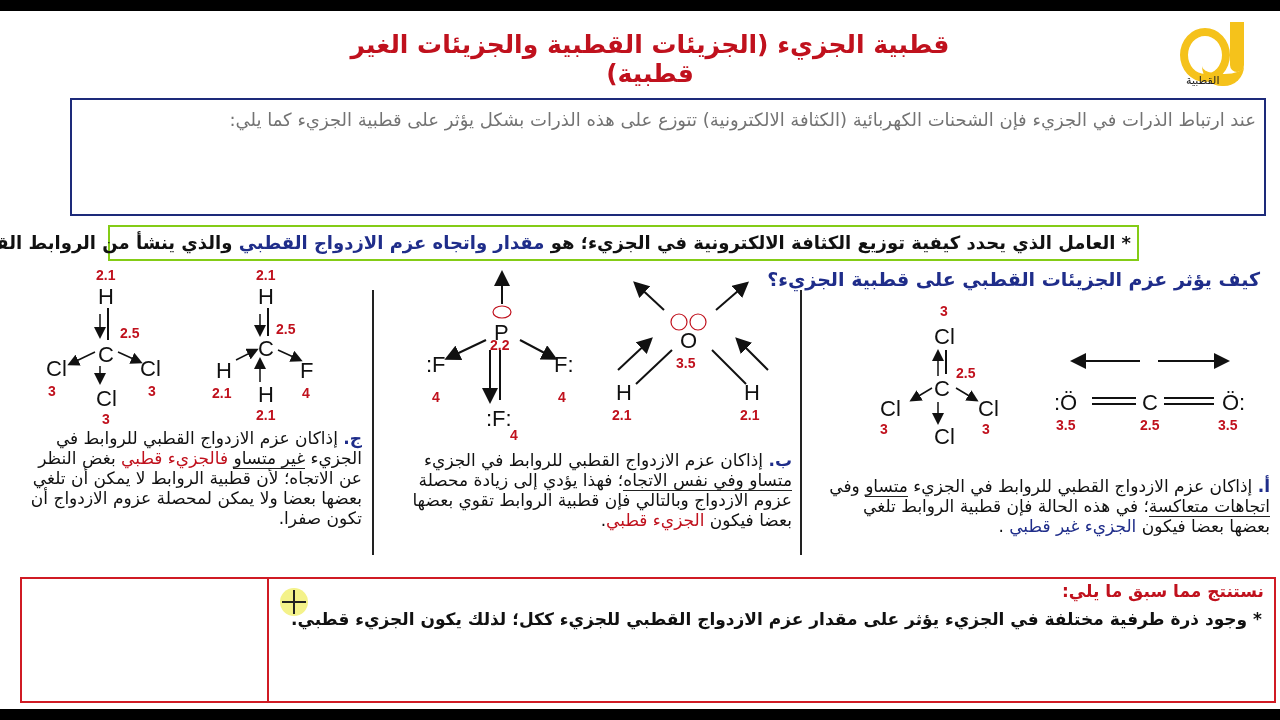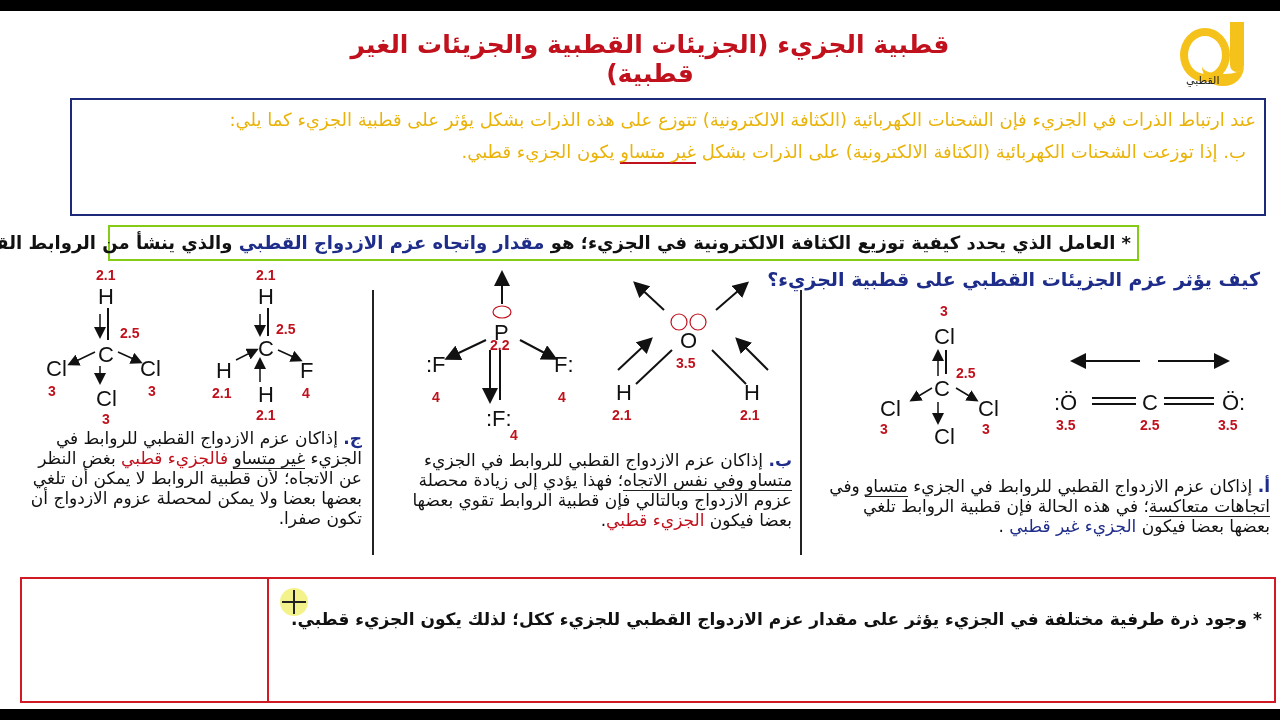--- a/index.html
+++ b/index.html
@@ -7,21 +7,21 @@
          font-family:"DejaVu Sans", sans-serif; }
   .slide { position:absolute; left:0; top:11px; width:1280px; height:698px; background:#fff; }
   .title { position:absolute; left:340px; top:30px; width:620px; text-align:center; direction:rtl;
            color:#c0111d; font-weight:bold; font-size:25px; }
   .logo { position:absolute; left:1176px; top:20px; width:80px; height:72px; }
   .logo .o { position:absolute; left:4px; top:8px; width:34px; height:38px; border:8px solid #f5c21b; border-radius:50%; }
   .logo .j { position:absolute; left:54px; top:2px; width:14px; height:50px; background:#f5c21b; border-radius:0 0 10px 10px; }
   .logo .jb { position:absolute; left:26px; top:40px; width:42px; height:14px; border-bottom:12px solid #f5c21b; border-radius:0 0 20px 20px; }
   .logo .txt { position:absolute; left:10px; top:54px; font-size:11px; direction:rtl; color:#222; }
   .intro { position:absolute; left:70px; top:98px; width:1196px; height:118px; border:2px solid #1d2a7a; box-sizing:border-box;
-           direction:rtl; padding:4px 8px; font-size:18px; line-height:32px; color:#eab308; }
+           direction:rtl; padding:4px 8px; font-size:18px; line-height:32px; color:#737373; }
   .intro .sub { padding-right:10px; }
   .u-red { border-bottom:2px solid #c0111d; }
   .factor { position:absolute; left:108px; top:225px; width:1031px; height:36px; border:2px solid #84cc16; box-sizing:border-box;
             direction:rtl; padding:0 6px; font-size:18px; line-height:32px; font-weight:bold; color:#111; white-space:nowrap; }
   .blue { color:#1f2d8a; }
   .red { color:#c0111d; }
   .q { position:absolute; right:20px; top:268px; direction:rtl; font-weight:bold; font-size:19px; color:#1f2d8a; }
   .vline { position:absolute; width:2px; background:#222; }
   svg text { font-family:"Liberation Sans", sans-serif; }
   .para { position:absolute; direction:rtl; font-size:17px; line-height:20px; color:#111; }
@@ -39,26 +39,25 @@
 <body>
 
 <div class="slide"></div>
 
 <div class="title">قطبية الجزيء (الجزيئات القطبية والجزيئات الغير قطبية)</div>
 
 <div class="logo">
   <div class="o"></div>
   <div class="j"></div>
   <div class="jb"></div>
-  <div class="txt">القطبي</div>
+  <div class="txt">القطبية</div>
 </div>
 
 <div class="intro">
   <div>عند ارتباط الذرات في الجزيء فإن الشحنات الكهربائية (الكثافة الالكترونية) تتوزع على هذه الذرات بشكل يؤثر على قطبية الجزيء كما يلي:</div>
-  <div class="sub"><span>ب. إذا توزعت الشحنات الكهربائية (الكثافة الالكترونية) على الذرات بشكل </span><span class="u-red">غير متساو</span><span> يكون الجزيء قطبي.</span></div>
 </div>
 
 <div class="factor"><span>* العامل الذي يحدد كيفية توزيع الكثافة الالكترونية في الجزيء؛ هو </span><span class="blue">مقدار واتجاه عزم الازدواج القطبي</span><span> والذي ينشأ من الروابط القطبية</span></div>
 
 <div class="q">كيف يؤثر عزم الجزيئات القطبي على قطبية الجزيء؟</div>
 
 <div class="vline" style="left:372px;top:290px;height:265px;"></div>
 <div class="vline" style="left:800px;top:290px;height:265px;"></div>
 
 <svg style="position:absolute;left:0;top:260px;" width="1280" height="190">
@@ -176,16 +175,17 @@
 </svg>
 
 <div class="para" style="left:818px;top:476px;width:452px;"><span class="letter">أ.</span><span> إذاكان عزم الازدواج القطبي للروابط في الجزيء </span><u>متساو</u> <span>وفي </span><u>اتجاهات متعاكسة</u><span>؛ في هذه الحالة فإن قطبية الروابط تلغي بعضها بعضا فيكون </span><span class="blue">الجزيء غير قطبي</span><span> .</span></div>
 
 <div class="para" style="left:392px;top:450px;width:400px;"><span class="letter">ب.</span><span> إذاكان عزم الازدواج القطبي للروابط في الجزيء </span><u>متساو وفي نفس الاتجاه</u><span>؛ فهذا يؤدي إلى زيادة محصلة عزوم الازدواج وبالتالي فإن قطبية الروابط تقوي بعضها بعضا فيكون </span><span class="red">الجزيء قطبي</span><span>.</span></div>
 
 <div class="para" style="left:28px;top:428px;width:334px;"><span class="letter">ج.</span><span> إذاكان عزم الازدواج القطبي للروابط في الجزيء </span><u>غير متساو</u><span> </span><span class="red">فالجزيء قطبي</span><span> بغض النظر عن الاتجاه؛ لأن قطبية الروابط لا يمكن أن تلغي بعضها بعضا ولا يمكن لمحصلة عزوم الازدواج أن تكون صفرا.</span></div>
 
 <div class="bottom">
   <div class="div"></div>
+  <div class="concl-h">نستنتج مما سبق ما يلي:</div>
   <div class="concl-b">* وجود ذرة طرفية مختلفة في الجزيء يؤثر على مقدار عزم الازدواج القطبي للجزيء ككل؛ لذلك يكون الجزيء قطبي.</div>
 </div>
 
 <div class="cursor"></div>
 
 </body></html>

